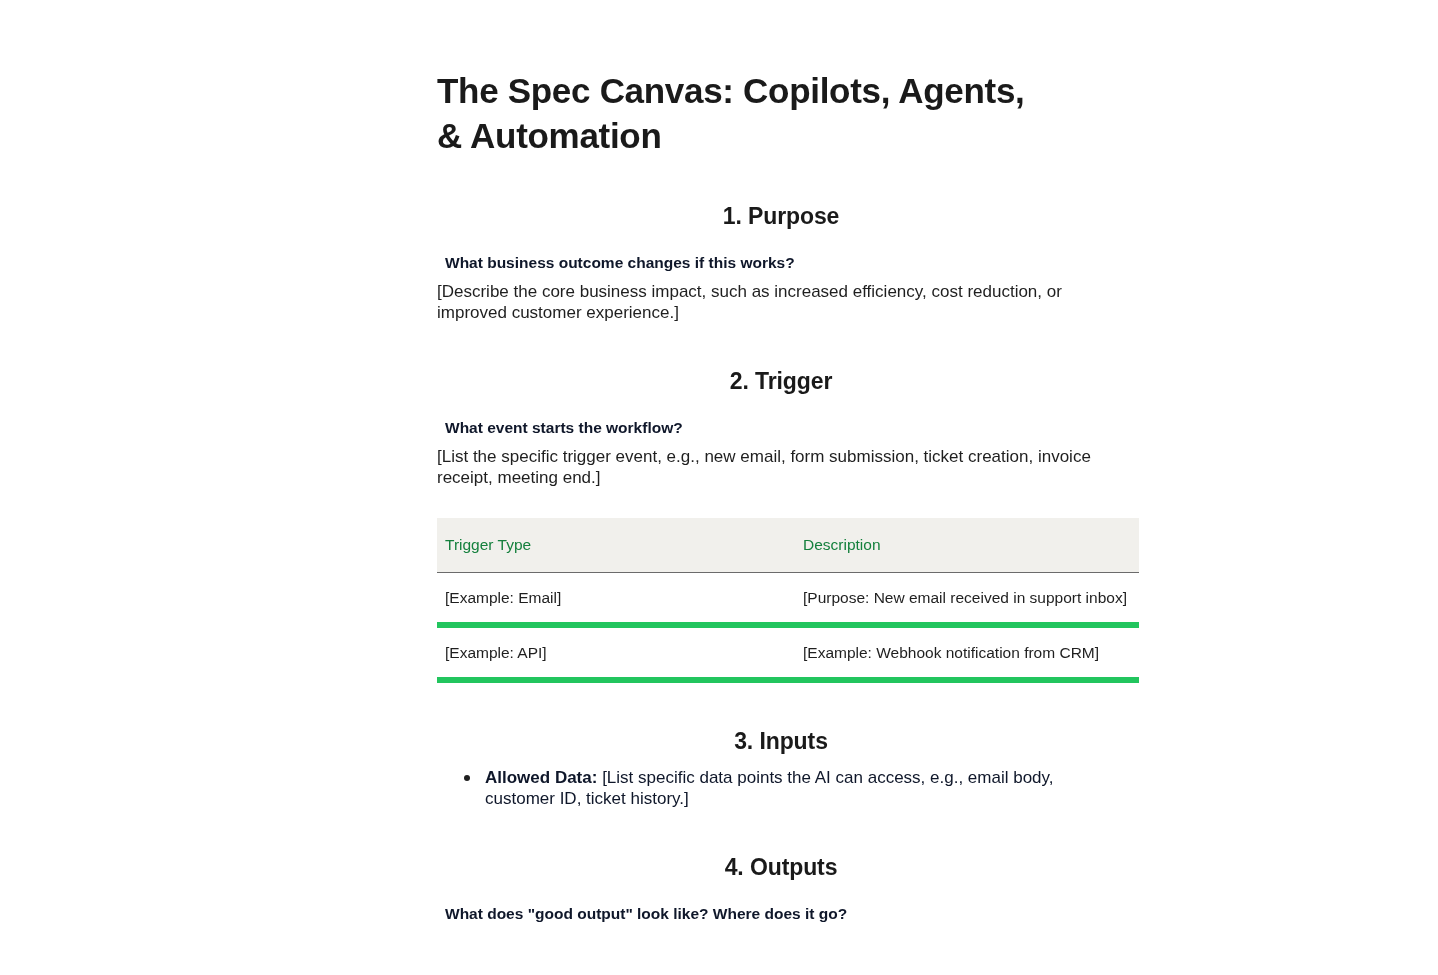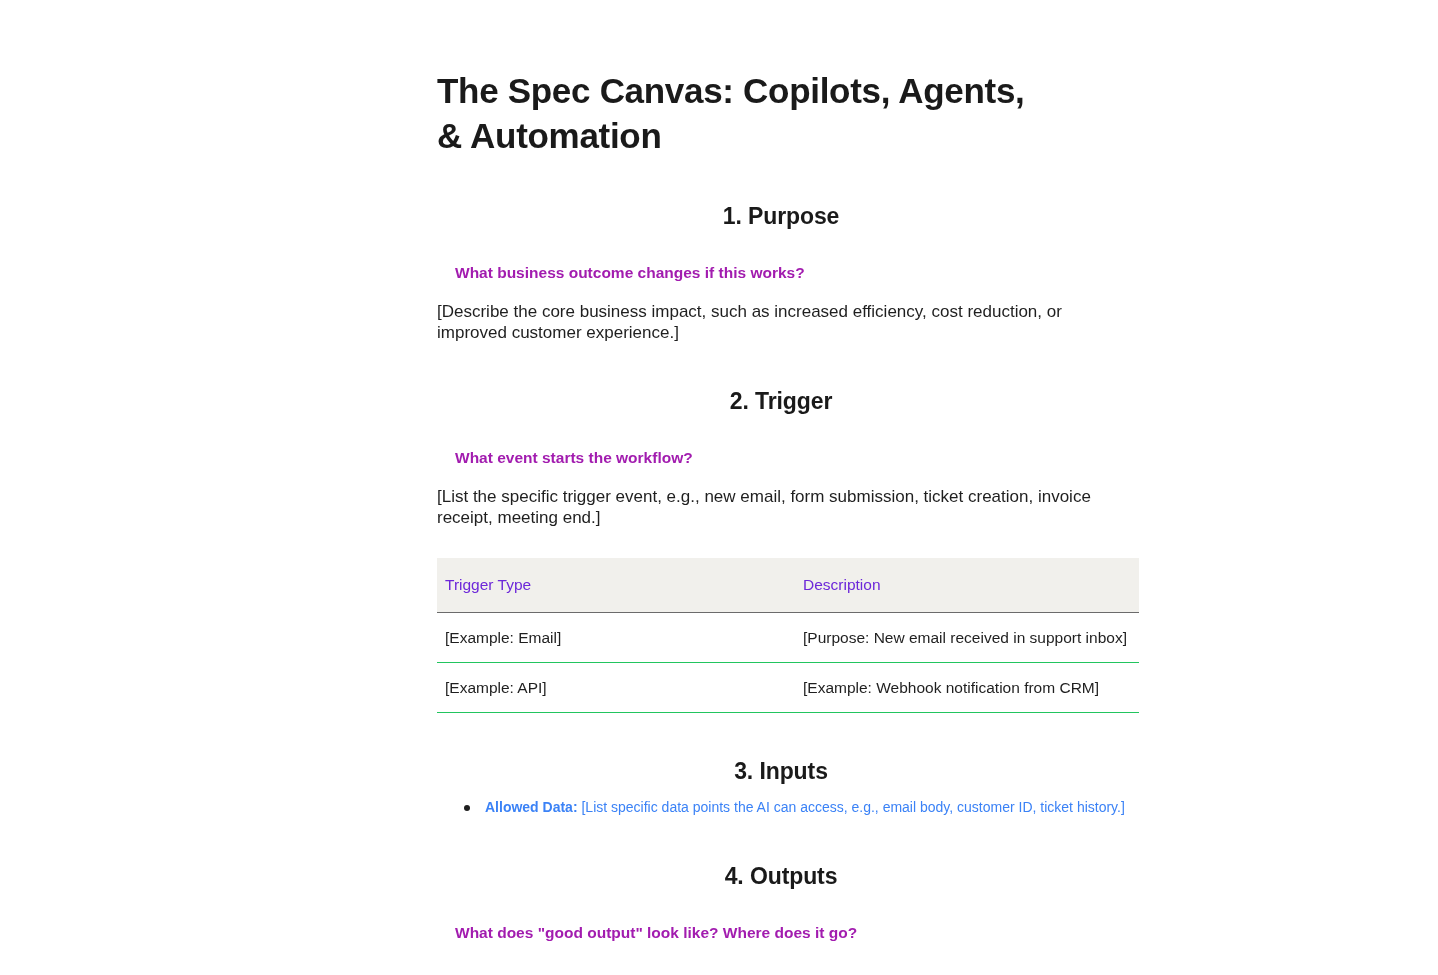--- a/index.html
+++ b/index.html
@@ -43,22 +43,22 @@
     letter-spacing: -0.1px;
     color: #1a1a1a;
     margin: 0;
     padding-top: 44px;
     text-align: center;
   }
   .question {
     font-size: 15.5px;
     line-height: 21px;
     font-weight: bold;
-    color: #a21caf;
-    margin: 18px;
+    color: #0f172a;
+    margin: 8px;
     padding-top: 14px;
   }
   .para {
     font-size: 17px;
     line-height: 21px;
     font-weight: normal;
     color: #1f1f1f;
     margin: 0;
     padding-top: 0px;
     max-width: 672px;
@@ -69,51 +69,51 @@
     width: 666px;
     border-collapse: collapse;
     table-layout: fixed;
   }
   .spec-table th {
     background: #f1f0ec;
     text-align: left;
     font-size: 15.5px;
     line-height: 21px;
     font-weight: normal;
-    color: #6d28d9;
+    color: #15803d;
     padding: 16px 10px 17px 8px;
     border: none;
     vertical-align: top;
   }
   .spec-table thead tr {
     border-bottom: 1px solid #6b6b6b;
   }
   .spec-table td {
     font-size: 15.5px;
     line-height: 21px;
     color: #1f1f1f;
     padding: 14px 10px 14px 8px;
     vertical-align: top;
-    border-bottom: 1px solid #22c55e;
+    border-bottom: 6px solid #22c55e;
   }
   .col-type { width: 340px; }
   .col-desc { width: 326px; }
 
   
   .bullets {
     margin: 0;
     padding: 12px 0 0 0;
     list-style: none;
     max-width: 688px;
   }
   .bullets li {
     position: relative;
-    font-size: 14px;
+    font-size: 17px;
     line-height: 21px;
-    color: #3b82f6;
+    color: #0f172a;
     padding-left: 48px;
     margin-bottom: 0px;
   }
   .bullets li + li { margin-top: 0px; }
   .bullets li .dot {
     position: absolute;
     left: 27px;
     top: 8px;
     width: 6px;
     height: 6px;

